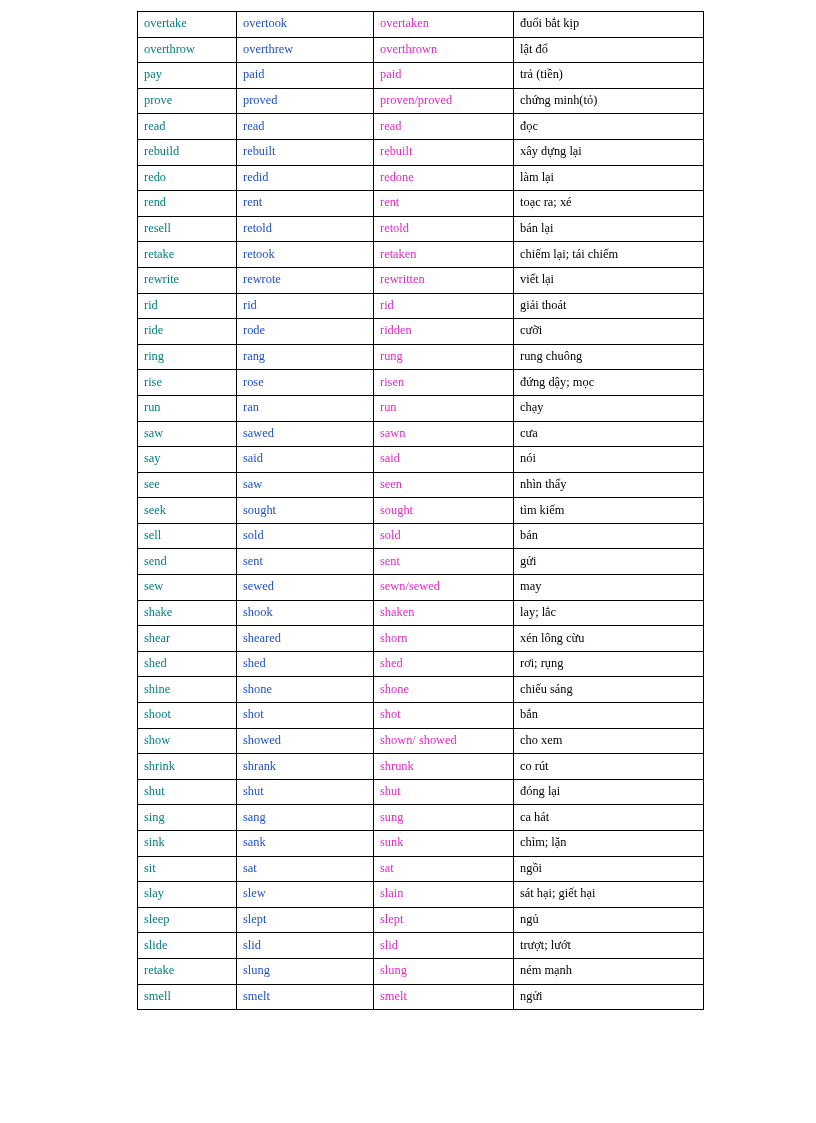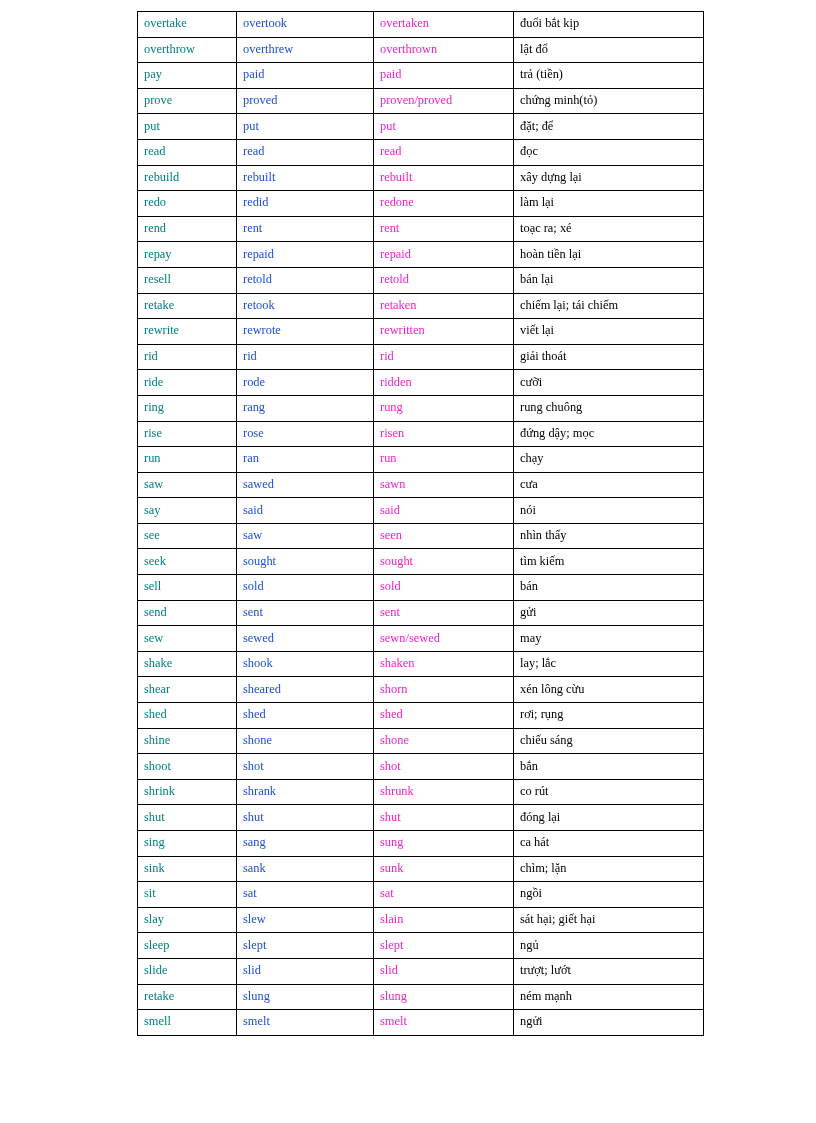--- a/index.html
+++ b/index.html
@@ -90,26 +90,20 @@
           <td class="part">paid</td>
           <td class="mean">trả (tiền)</td>
         </tr>
         <tr>
           <td class="base">prove</td>
           <td class="past">proved</td>
           <td class="part">proven/proved</td>
           <td class="mean">chứng minh(tỏ)</td>
         </tr>
         <tr>
-          <td class="base">put</td>
-          <td class="past">put</td>
-          <td class="part">put</td>
-          <td class="mean">đặt; để</td>
-        </tr>
-        <tr>
           <td class="base">read</td>
           <td class="past">read</td>
           <td class="part">read</td>
           <td class="mean">đọc</td>
         </tr>
         <tr>
           <td class="base">rebuild</td>
           <td class="past">rebuilt</td>
           <td class="part">rebuilt</td>
           <td class="mean">xây dựng lại</td>
@@ -120,26 +114,20 @@
           <td class="part">redone</td>
           <td class="mean">làm lại</td>
         </tr>
         <tr>
           <td class="base">rend</td>
           <td class="past">rent</td>
           <td class="part">rent</td>
           <td class="mean">toạc ra; xé</td>
         </tr>
         <tr>
-          <td class="base">repay</td>
-          <td class="past">repaid</td>
-          <td class="part">repaid</td>
-          <td class="mean">hoàn tiền lại</td>
-        </tr>
-        <tr>
           <td class="base">resell</td>
           <td class="past">retold</td>
           <td class="part">retold</td>
           <td class="mean">bán lại</td>
         </tr>
         <tr>
           <td class="base">retake</td>
           <td class="past">retook</td>
           <td class="part">retaken</td>
           <td class="mean">chiếm lại; tái chiếm</td>
@@ -244,20 +232,26 @@
           <td class="base">shine</td>
           <td class="past">shone</td>
           <td class="part">shone</td>
           <td class="mean">chiếu sáng</td>
         </tr>
         <tr>
           <td class="base">shoot</td>
           <td class="past">shot</td>
           <td class="part">shot</td>
           <td class="mean">bắn</td>
+        </tr>
+        <tr>
+          <td class="base">show</td>
+          <td class="past">showed</td>
+          <td class="part">shown/ showed</td>
+          <td class="mean">cho xem</td>
         </tr>
         <tr>
           <td class="base">shrink</td>
           <td class="past">shrank</td>
           <td class="part">shrunk</td>
           <td class="mean">co rút</td>
         </tr>
         <tr>
           <td class="base">shut</td>
           <td class="past">shut</td>

